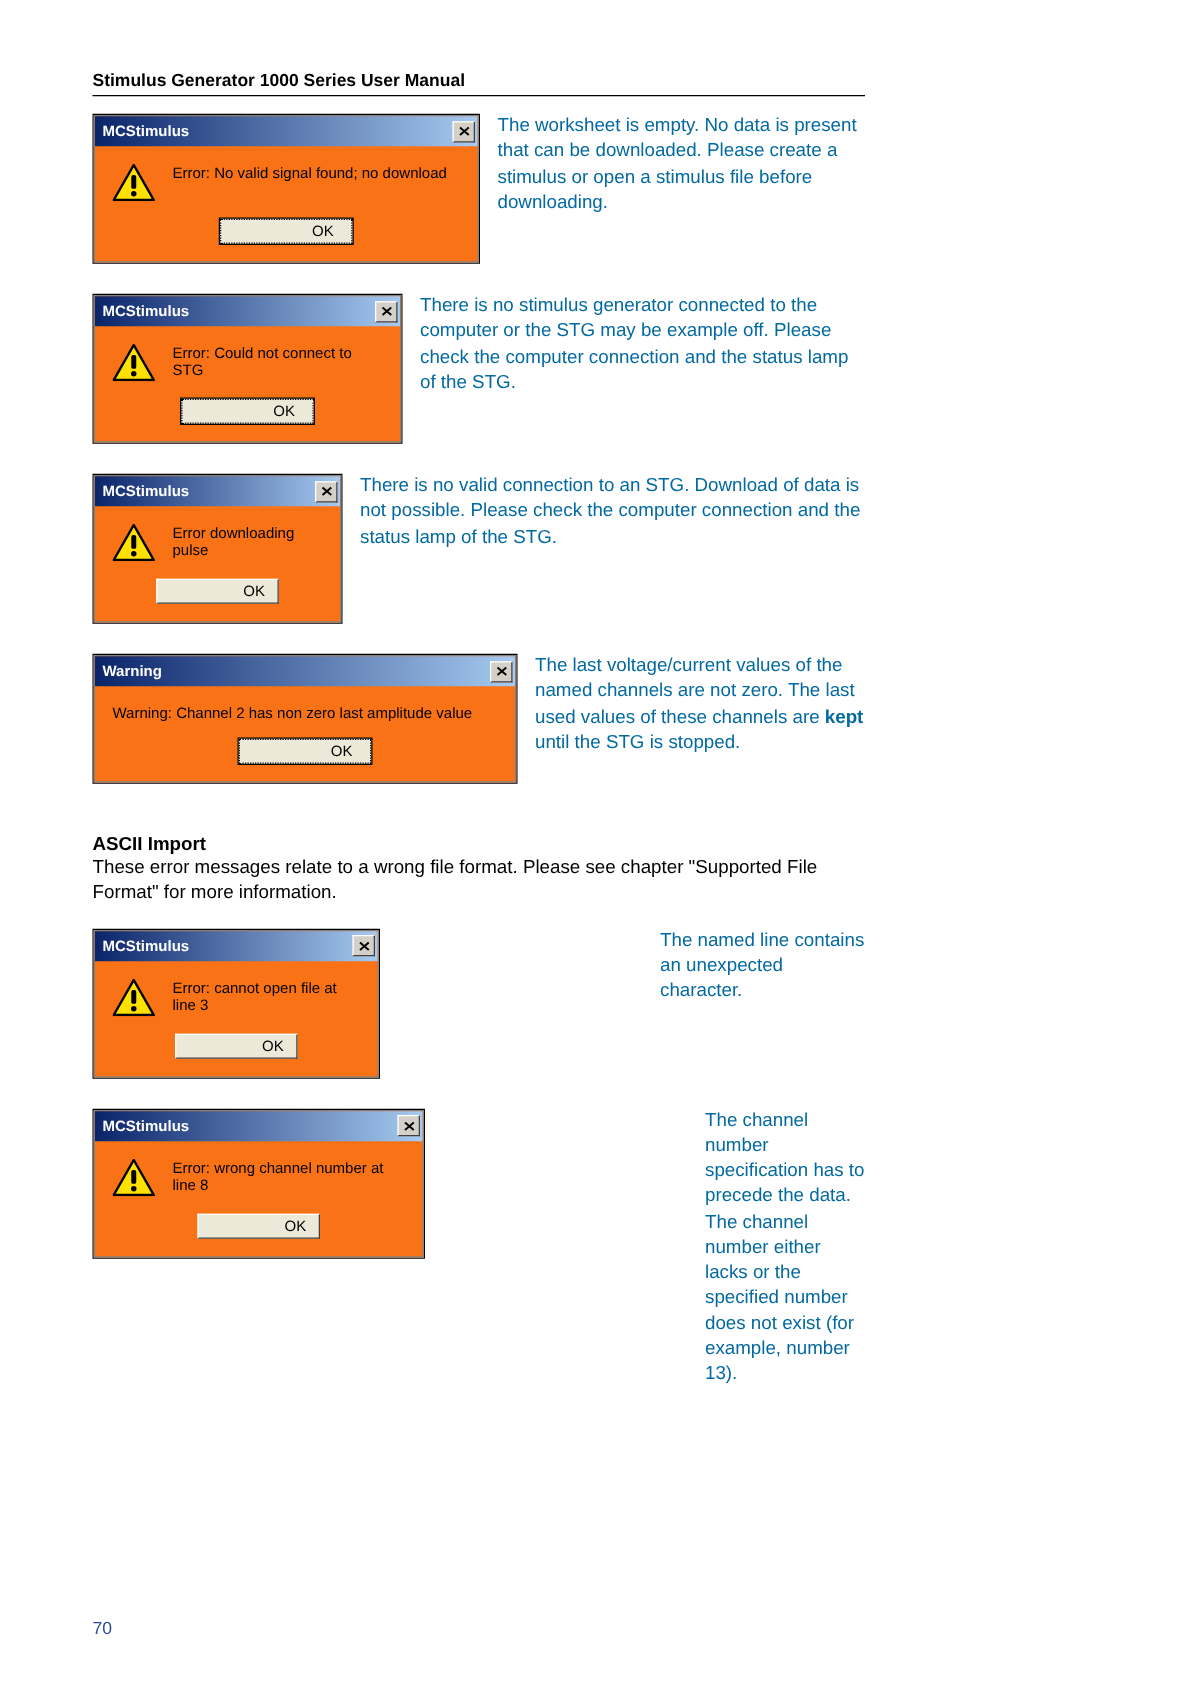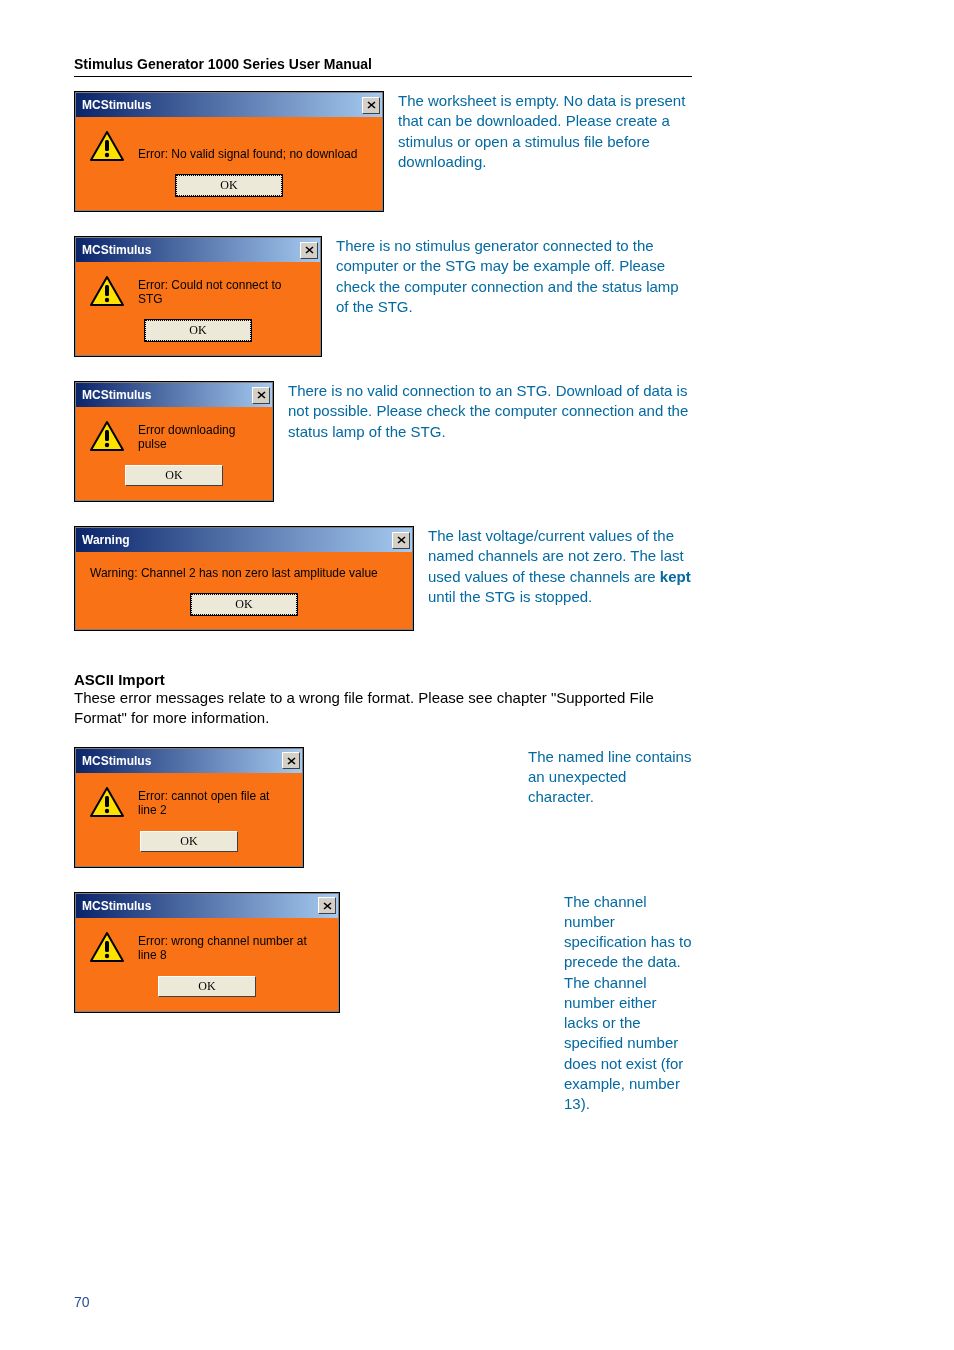--- a/index.html
+++ b/index.html
@@ -61,21 +61,21 @@
     border-left: 1px solid #fff;
     border-right: 1px solid #404040;
     border-bottom: 1px solid #404040;
     display: flex;
     align-items: center;
     justify-content: center;
   }
   .closebtn svg { display:block; }
   .dlg-body {
     display: flex;
-    align-items: flex-end;
+    align-items: flex-start;
     padding: 14px 18px 10px 14px;
     gap: 14px;
   }
   .dlg-msg {
     font-family: Tahoma, Arial, sans-serif;
     font-size: 12px;
     color: #000;
   }
   .warn-icon {
     width: 34px;
@@ -83,23 +83,23 @@
     flex: 0 0 auto;
   }
   .dlg-foot {
     display: flex;
     justify-content: center;
     padding: 4px 0 14px 0;
   }
   .okbtn {
     min-width: 76px;
     padding: 2px 10px;
-    font-family: Liberation Serif, serif;
+    font-family: Liberation Sans, sans-serif;
     font-size: 12px;
-    text-align: center;
+    text-align: right;
     background: #ece9d8;
     border-top: 1px solid #fff;
     border-left: 1px solid #fff;
     border-right: 1px solid #404040;
     border-bottom: 1px solid #404040;
   }
   .okbtn.default {
     box-shadow: 0 0 0 1px #000;
     border: 1px dotted #000;
     background: #ece9d8;
@@ -253,21 +253,21 @@
                   <path d="M1 1 L8 7 M8 1 L1 7" stroke="#000" stroke-width="1.6"></path>
                 </svg>
               </div>
             </div>
             <div class="dlg-body">
               <div class="warn-icon"><svg viewBox="0 0 34 30" width="34" height="30">
                   <polygon points="17,1 33,29 1,29" fill="#ffe100" stroke="#000" stroke-width="2" stroke-linejoin="round"></polygon>
                   <rect x="15" y="9" width="4" height="11" rx="1.5" fill="#000"></rect>
                   <circle cx="17" cy="24" r="2.2" fill="#000"></circle>
                 </svg></div>
-              <div class="dlg-msg">Error: cannot open file at line 2</div>
+              <div class="dlg-msg">Error: cannot open file at line 3</div>
             </div>
             <div class="dlg-foot">
               <div class="okbtn">OK</div>
             </div>
           </div>
         </div>
         <div class="desc" style="padding-left: 210px;">The named line contains an unexpected character.</div>
       </div>
       <div class="row">
         <div class="dlg-outer">

